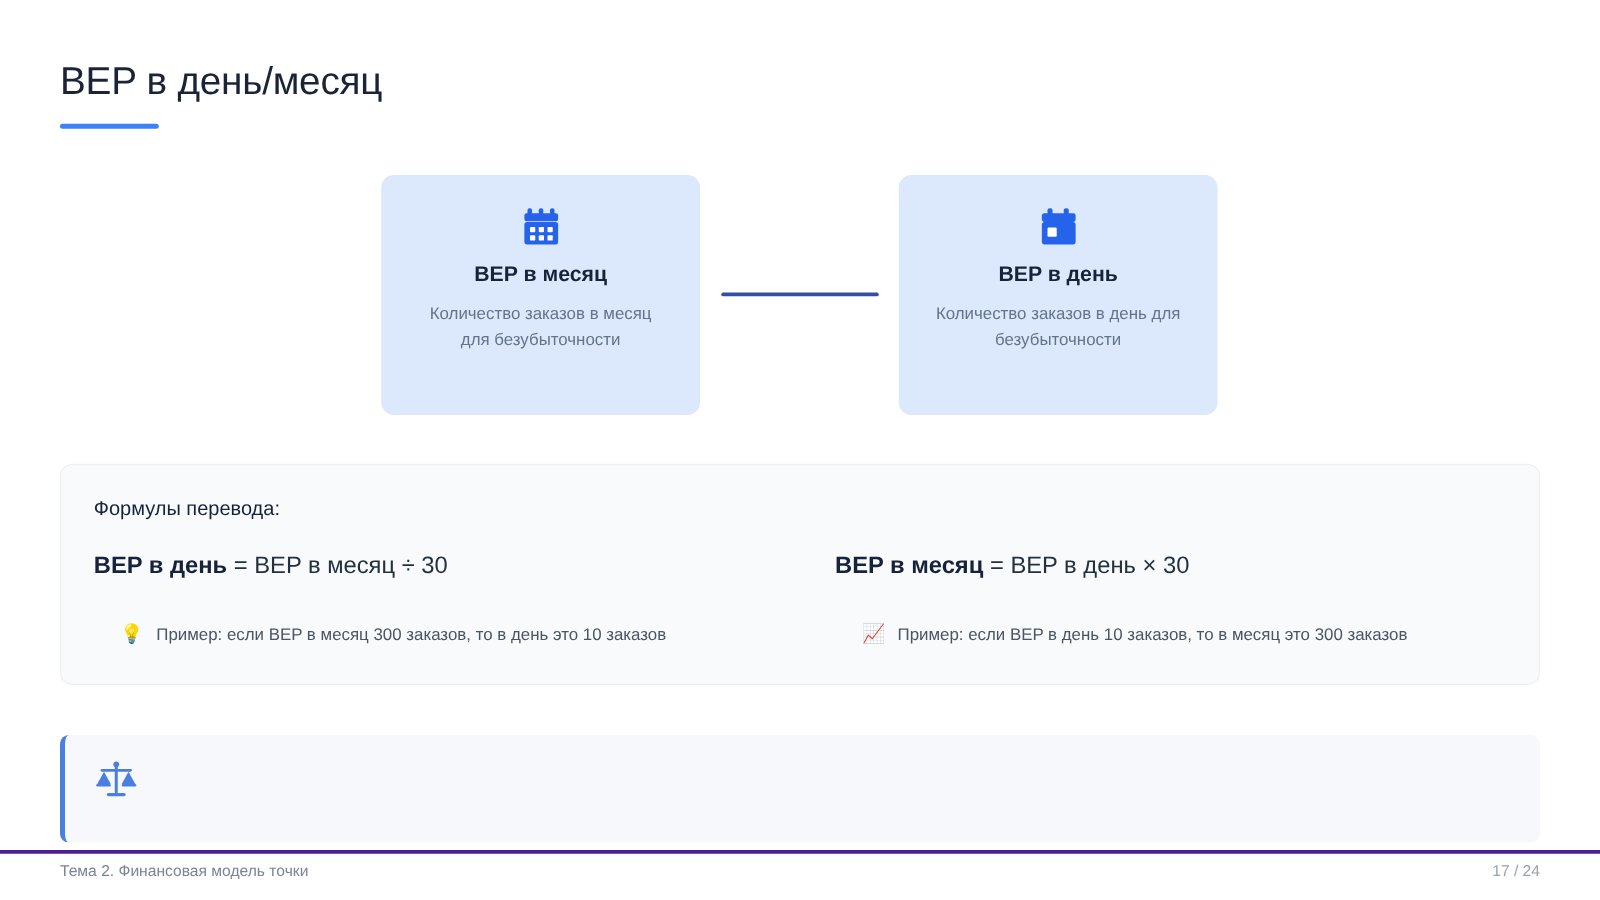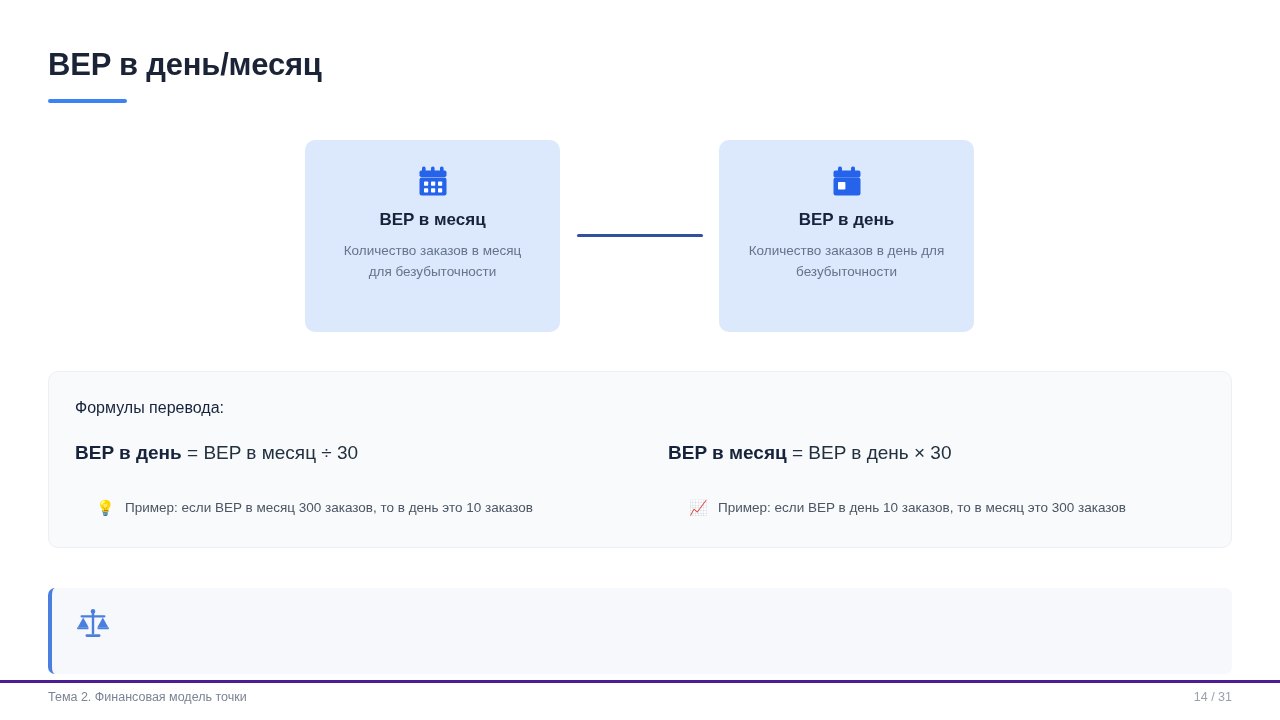--- a/index.html
+++ b/index.html
@@ -24,21 +24,21 @@
     width: 1280px;
     height: 720px;
   }
 
   
   .page-title {
     position: absolute;
     left: 48px;
     top: 47px;
     font-size: 31px;
-    font-weight: bold;
+    font-weight: normal;
     color: #1b2437;
     letter-spacing: -0.2px;
     white-space: nowrap;
   }
   .title-accent {
     position: absolute;
     left: 48px;
     top: 99px;
     width: 79px;
     height: 4px;
@@ -277,16 +277,16 @@
         <path d="M26.8 10.4 L21.4 20.2 H32.2 Z" fill="#4a7fe0"></path>
         <rect x="1" y="20.2" width="11.6" height="2" rx="1" fill="#4a7fe0"></rect>
         <rect x="21.4" y="20.2" width="11.6" height="2" rx="1" fill="#4a7fe0"></rect>
         <rect x="9.5" y="27.3" width="15" height="2.6" rx="1.3" fill="#4a7fe0"></rect>
       </svg>
     </div>
   </div>
 
   <div class="footer">
     <div class="footer-left">Тема 2. Финансовая модель точки</div>
-    <div class="footer-right">14 / 31</div>
+    <div class="footer-right">17 / 24</div>
   </div>
 
 </div>
 
 </body></html>

